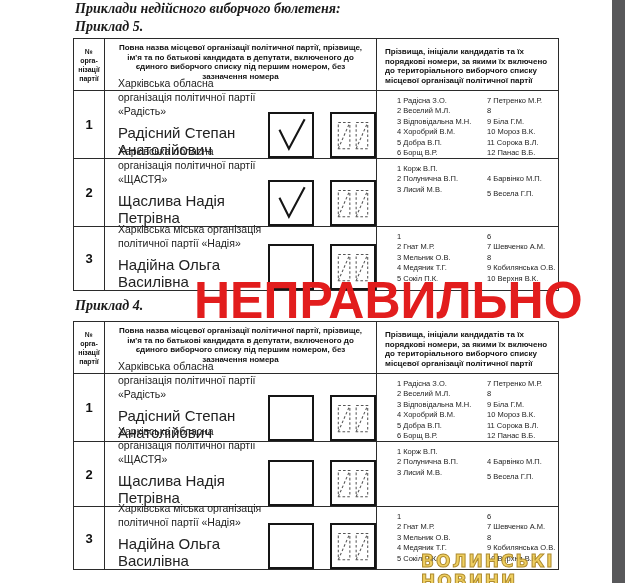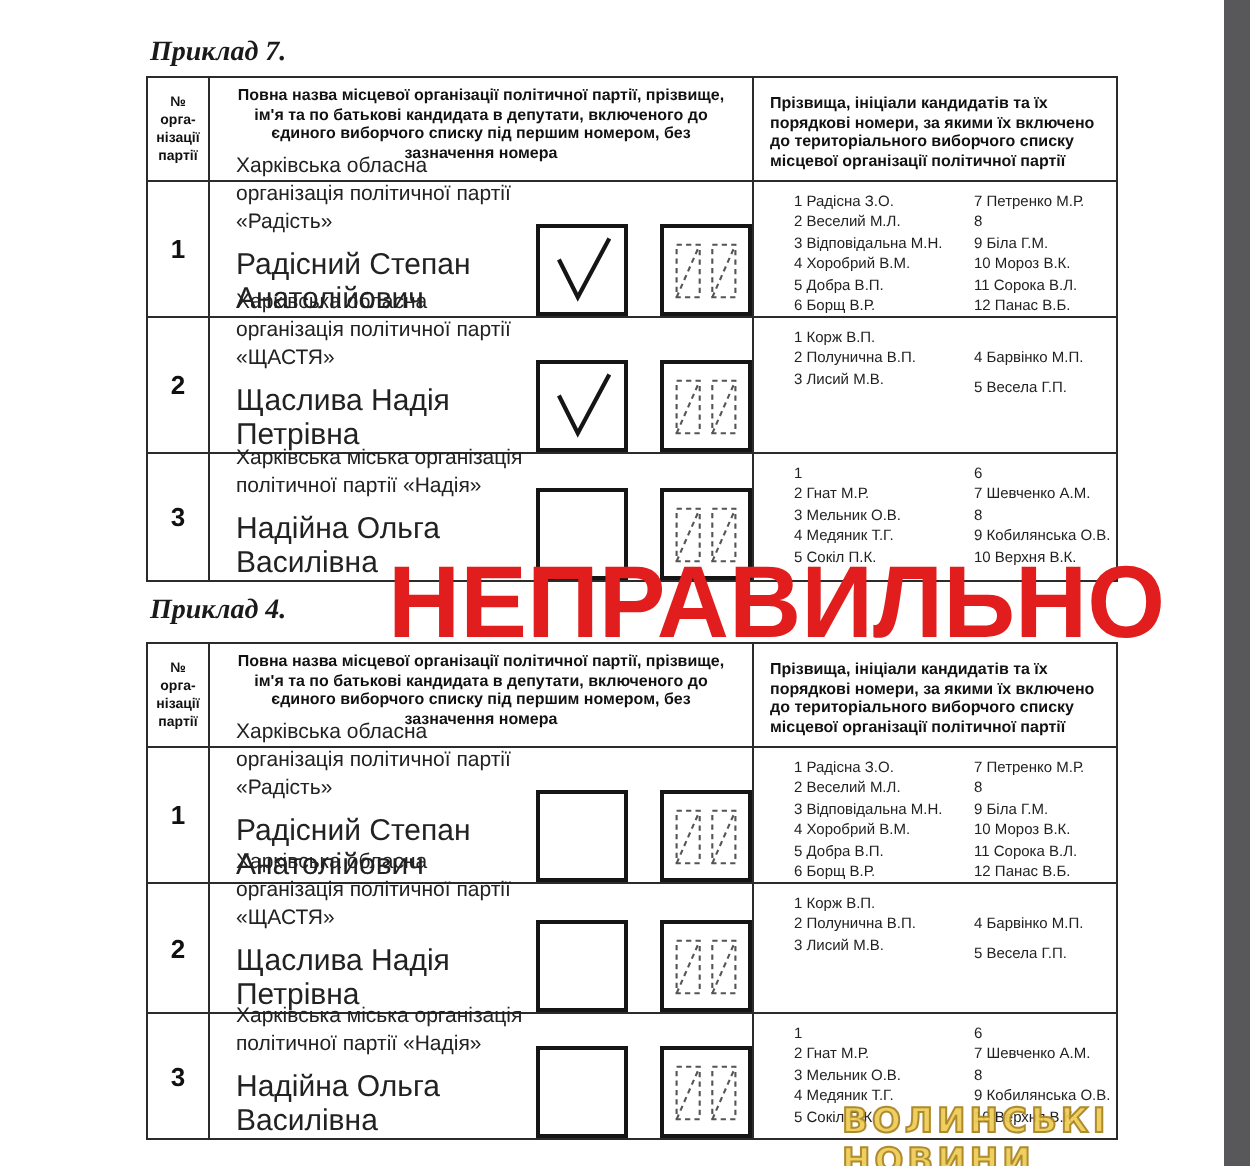--- a/index.html
+++ b/index.html
@@ -62,21 +62,22 @@
                -webkit-text-stroke:1px #a8821e; opacity:0.92; }
 
   .edge-bar { position:absolute; left:612px; top:0; width:13px; height:583px;
               background:#58585a; z-index:7; }
 </style>
 </head>
 <body>
 
 <div class="canvas">
 
-  <div class="ex-label ex1">Приклад 7.</div>
+  <div class="doc-title">Приклади недійсного виборчого бюлетеня:</div>
+  <div class="ex-label ex1">Приклад 5.</div>
 
   <div class="ballot t1">
     <div class="b-header">
       <div class="h-num">№
 орга-
 нізації
 партії</div>
       <div class="h-party">Повна назва місцевої організації політичної партії, прізвище, ім'я та по батькові кандидата в депутати, включеного до єдиного виборчого списку під першим номером, без зазначення номера</div>
       <div class="h-cand">Прізвища, ініціали кандидатів та їх порядкові номери, за якими їх включено до територіального виборчого списку місцевої організації політичної партії</div>
     </div>

